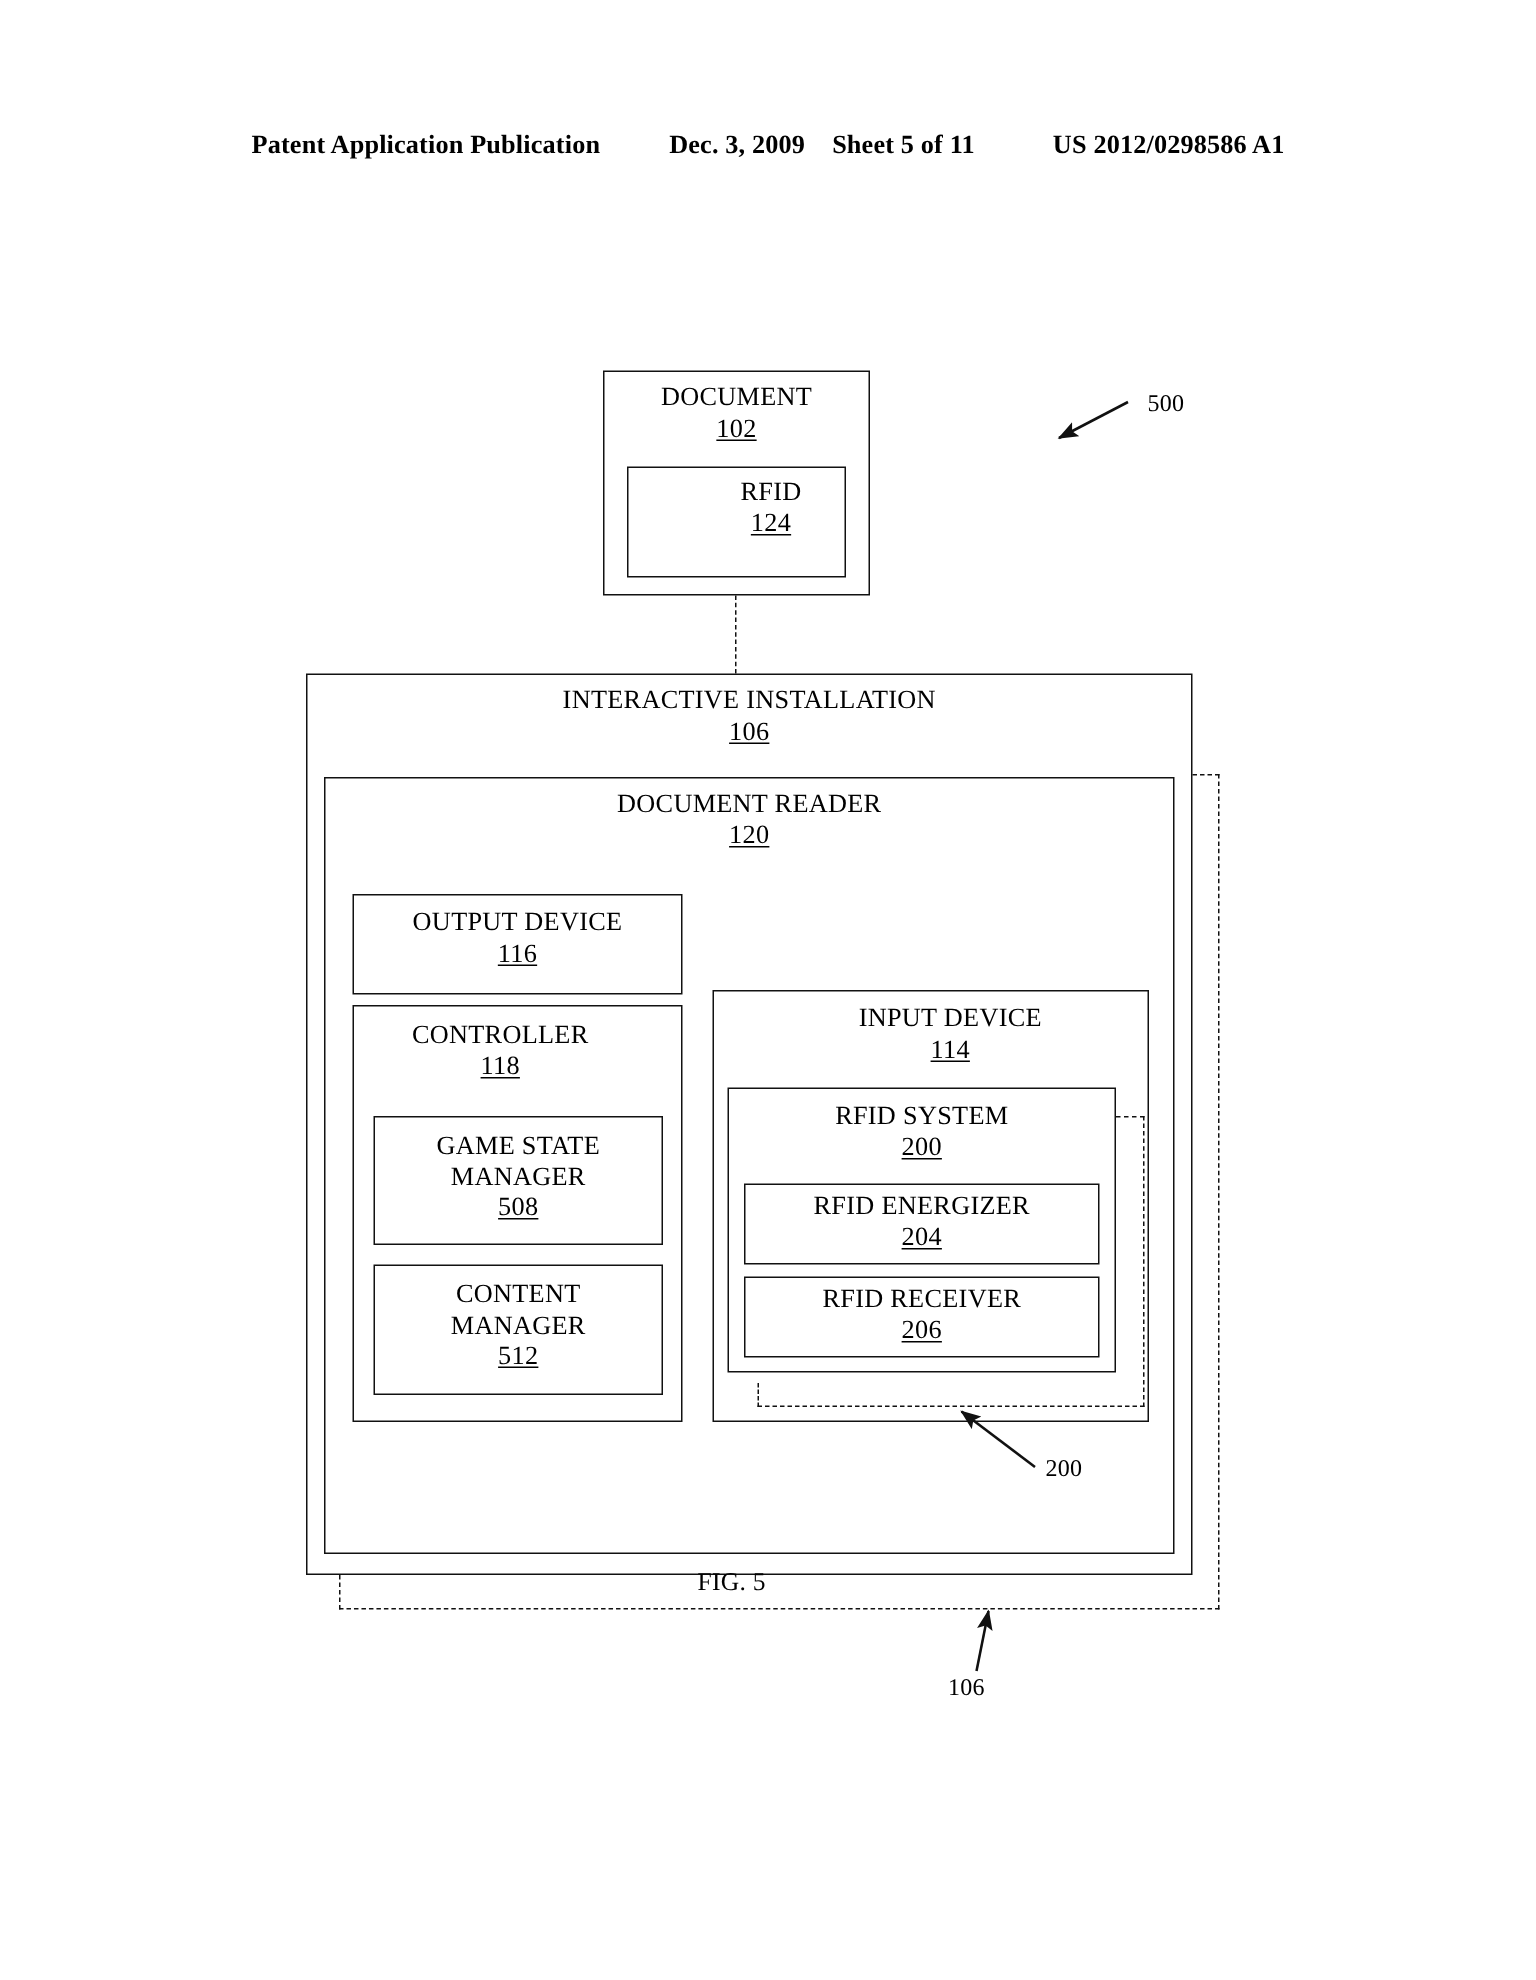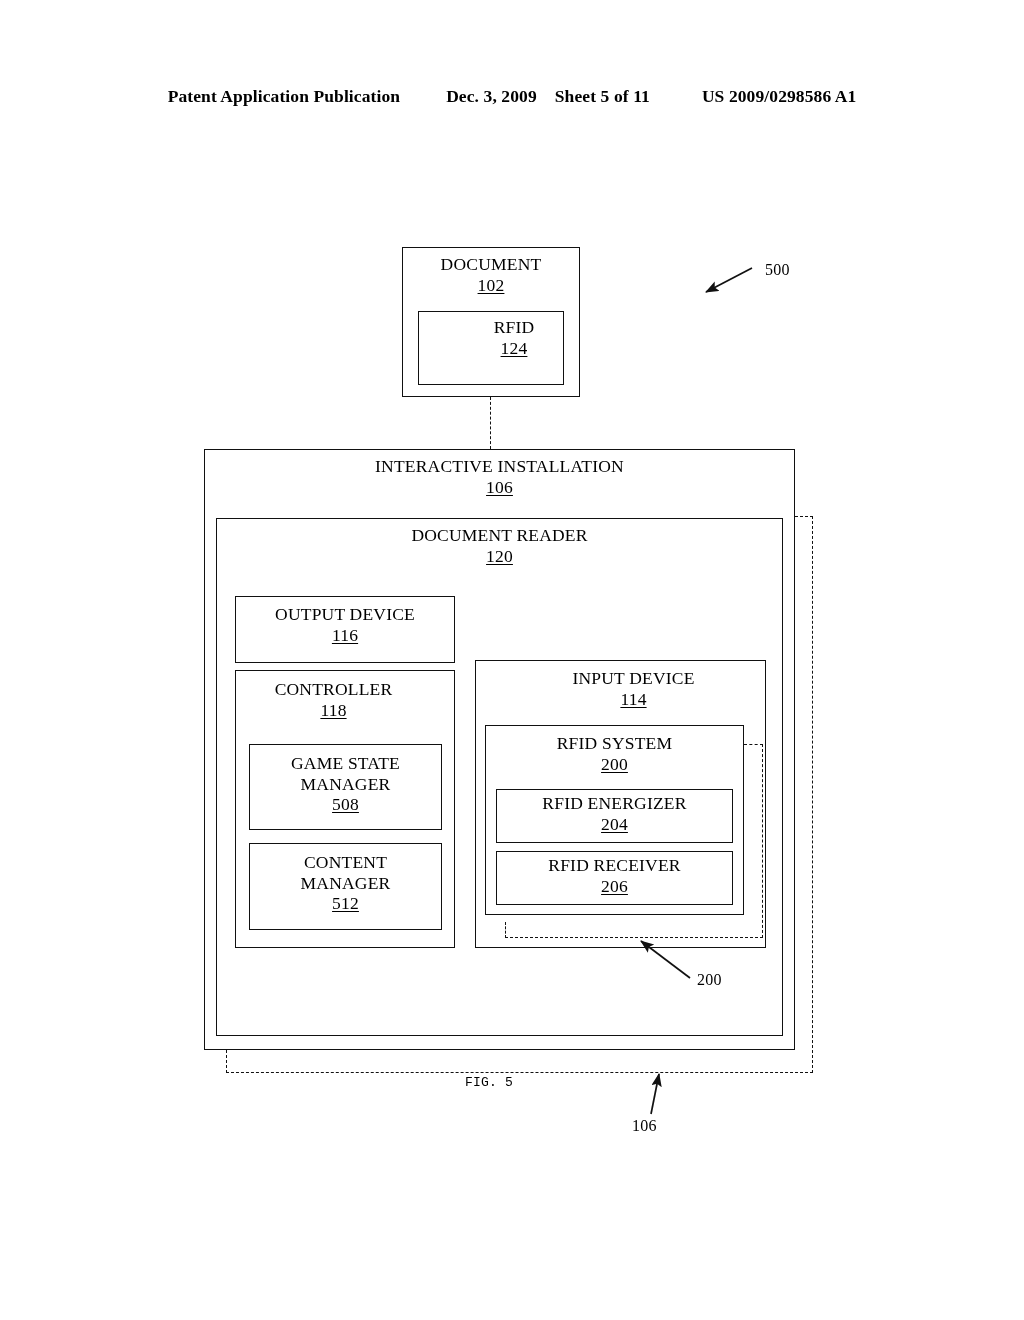--- a/index.html
+++ b/index.html
@@ -92,21 +92,21 @@
     pointer-events: none;
   }
 </style>
 </head>
 <body>
 
 <div class="pub-header">
   <span class="h-pub">Patent Application Publication</span>
   <span class="h-date">Dec. 3, 2009</span>
   <span class="h-sheet">Sheet 5 of 11</span>
-  <span class="h-num">US 2009/0298586 A1</span>
+  <span class="h-num">US 2012/0298586 A1</span>
 </div>
 
 <div class="fig">
 
   <div class="box" style="left:402px; top:247px; width:178px; height:150px;"></div>
   <div class="lbl" style="left:402px; top:254px; width:178px;">
     <span class="ln">DOCUMENT</span>
     <span class="ref">102</span>
   </div>
 
@@ -199,15 +199,15 @@
 
     <line x1="690" y1="978" x2="641" y2="941" stroke="#111" stroke-width="1.7" marker-end="url(#arrow)"></line>
 
     <line x1="651" y1="1114" x2="659" y2="1074" stroke="#111" stroke-width="1.7" marker-end="url(#arrow)"></line>
   </svg>
 
   <div class="plain" style="left:765px; top:261px;">500</div>
   <div class="plain" style="left:697px; top:971px;">200</div>
   <div class="plain" style="left:632px; top:1117px;">106</div>
 
-  <div class="plain" style="left:465px; top:1075px; font-size:13px;font-family:Liberation Mono, monospace;">FIG. 5</div>
+  <div class="plain" style="left:465px; top:1045px; font-size:17px;">FIG. 5</div>
 
 </div>
 
 </body></html>

